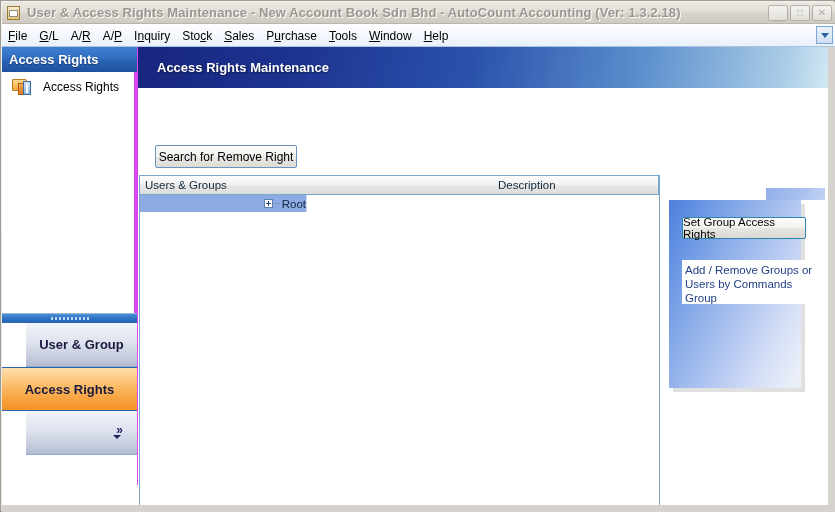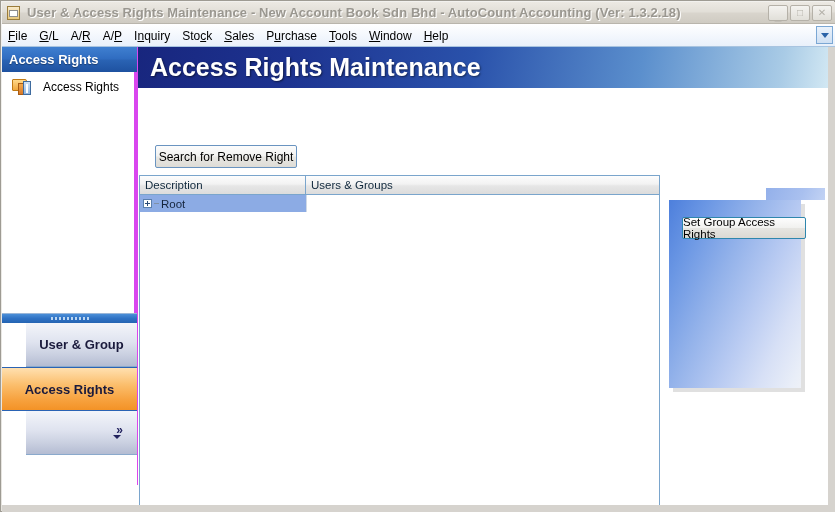--- a/index.html
+++ b/index.html
@@ -298,24 +298,24 @@
   .banner {
     position: absolute;
     left: 0; top: 0;
     width: 697px; height: 41px;
     background: linear-gradient(100deg, #18267e 0%, #1d3390 22%, #2a52ab 48%, #5b8fcd 72%, #a9cbe6 92%, #d8ecf5 100%);
     display: flex;
     align-items: center;
     box-sizing: border-box;
   }
   .banner-title {
-    font-size: 25px;
+    font-size: 13px;
     font-weight: bold;
     color: #ffffff;
-    padding-left: 12px;
+    padding-left: 19px;
     text-shadow: 1px 1px 2px rgba(0,0,0,0.5);
   }
   .search-btn {
     position: absolute;
     left: 153px; top: 98px;
     width: 142px; height: 23px;
     background: linear-gradient(to bottom, #fcfcfc 0%, #f2f2f0 48%, #e8e7e3 52%, #dedcd6 100%);
     border: 1px solid #6a94c0;
     border-radius: 2px;
     box-sizing: border-box;
@@ -361,20 +361,21 @@
     height: 17px;
     box-sizing: border-box;
   }
   .grid-cell {
     box-sizing: border-box;
     display: flex;
     align-items: center;
     font-size: 11.5px;
     color: #10283c;
     height: 100%;
+    justify-content: flex-end;
   }
   .grid-cell.c1 {
     width: 166px;
     background: #8cabe4;
     padding-left: 3px;
   }
   .grid-cell.c2 {
     flex: 1;
     border-left: 1px solid #cfd9e6;
     background: #ffffff;
@@ -551,39 +552,40 @@
       <div class="content">
         <div class="banner">
           <div class="banner-title">Access Rights Maintenance</div>
         </div>
       </div>
 
       <div class="search-btn">Search for Remove Right</div>
 
       <div class="grid">
         <div class="grid-header">
+          <div class="grid-col c2">Users &amp; Groups</div>
           <div class="grid-col c1">Description</div>
-          <div class="grid-col c2">Users &amp; Groups</div>
         </div>
         <div class="grid-rows">
           <div class="grid-row">
             <div class="grid-cell c1">
               <span class="expander"></span>
               <span class="tree-dash"></span>
               <span class="grid-row-label">Root</span>
             </div>
             <div class="grid-cell c2"></div>
           </div>
         </div>
       </div>
 
       <div class="right-panel-wrap">
         <div class="rp-tab"></div>
         <div class="rp-body">
           <div class="rp-btn">Set Group Access Rights</div>
+          <div class="rp-note">Add / Remove Groups or Users by Commands Group</div>
         </div>
       </div>
 
       <div class="right-gutter"></div>
       <div class="bottom-gutter"></div>
     </div>
   </div>
 </div>
 
 </body></html>

